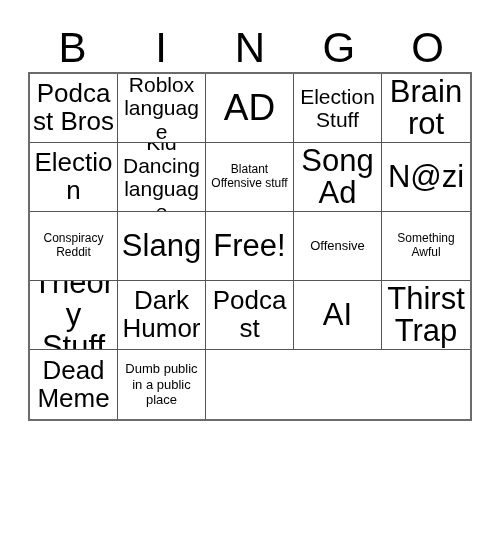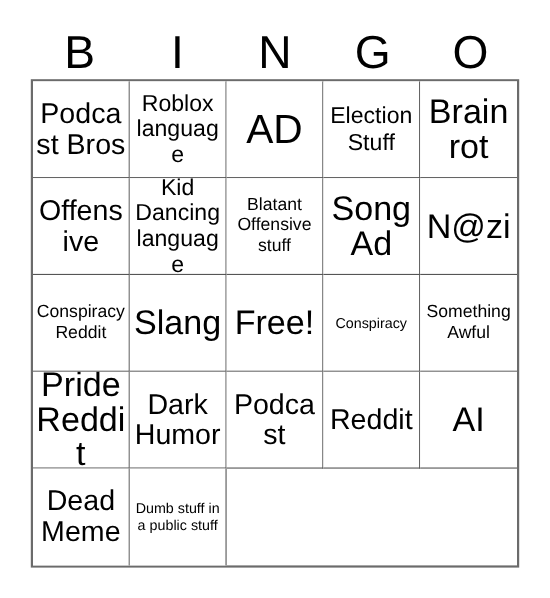--- a/index.html
+++ b/index.html
@@ -38,21 +38,21 @@
     line-height: 44px;
     font-weight: 400;
     color: #000;
     letter-spacing: 0px;
   }
 
   
   #grid {
     margin-top: 2px;
     width: 444px;
-    height: 444px;
+    height: 349px;
     border-top: 2px solid #6b6b6b;
     border-left: 2px solid #6b6b6b;
     border-right: 2px solid #6b6b6b;
     border-bottom: 2px solid #6b6b6b;
     box-sizing: border-box;
     display: grid;
     grid-template-columns: repeat(5, 1fr);
     grid-template-rows: repeat(5, 1fr);
     background: #ffffff;
   }
@@ -78,21 +78,21 @@
     font-weight: 400;
     color: #000000;
     word-wrap: break-word;
   }
 
   
   .fs-xxl .cell-text { font-size: 37px; line-height: 1.02; }
   .fs-xl  .cell-text { font-size: 31px; line-height: 1.03; }
   .fs-l   .cell-text { font-size: 26px; line-height: 1.06; }
   .fs-m   .cell-text { font-size: 21px; line-height: 1.10; }
-  .fs-s   .cell-text { font-size: 16px; line-height: 1.16; }
+  .fs-s   .cell-text { font-size: 12px; line-height: 1.16; }
   .fs-xs  .cell-text { font-size: 13px; line-height: 1.22; }
 </style>
 </head>
 <body>
 
 <div id="card">
 
   <div id="header">
     <div class="header-cell">B</div>
     <div class="header-cell">I</div>
@@ -113,21 +113,21 @@
         <span class="cell-text">AD</span>
       </div>
     <div class="cell fs-m">
         <span class="cell-text">Election Stuff</span>
       </div>
     <div class="cell fs-xl">
         <span class="cell-text">Brain rot</span>
       </div>
 
     <div class="cell fs-l">
-        <span class="cell-text">Offensive</span>
+        <span class="cell-text">Election</span>
       </div>
     <div class="cell fs-m">
         <span class="cell-text">Kid Dancing language</span>
       </div>
     <div class="cell fs-s">
         <span class="cell-text">Blatant Offensive stuff</span>
       </div>
     <div class="cell fs-xl">
         <span class="cell-text">Song Ad</span>
       </div>
@@ -138,43 +138,43 @@
     <div class="cell fs-s">
         <span class="cell-text">Conspiracy Reddit</span>
       </div>
     <div class="cell fs-xl">
         <span class="cell-text">Slang</span>
       </div>
     <div class="cell fs-xl">
         <span class="cell-text">Free!</span>
       </div>
     <div class="cell fs-xs">
-        <span class="cell-text">Conspiracy</span>
+        <span class="cell-text">Offensive</span>
       </div>
     <div class="cell fs-s">
         <span class="cell-text">Something Awful</span>
       </div>
 
     <div class="cell fs-xl">
-        <span class="cell-text">Pride Reddit</span>
+        <span class="cell-text">Theory Stuff</span>
       </div>
     <div class="cell fs-l">
         <span class="cell-text">Dark Humor</span>
       </div>
     <div class="cell fs-l">
         <span class="cell-text">Podcast</span>
       </div>
-    <div class="cell fs-l">
-        <span class="cell-text">Reddit</span>
-      </div>
 
     <div class="cell fs-xl">
         <span class="cell-text">AI</span>
+      </div>
+    <div class="cell fs-xl">
+        <span class="cell-text">Thirst Trap</span>
       </div>
     <div class="cell fs-l">
         <span class="cell-text">Dead Meme</span>
       </div>
     <div class="cell fs-xs">
-        <span class="cell-text">Dumb stuff in a public stuff</span>
+        <span class="cell-text">Dumb public in a public place</span>
       </div>
 
   </div>
 </div>
 
 </body></html>

